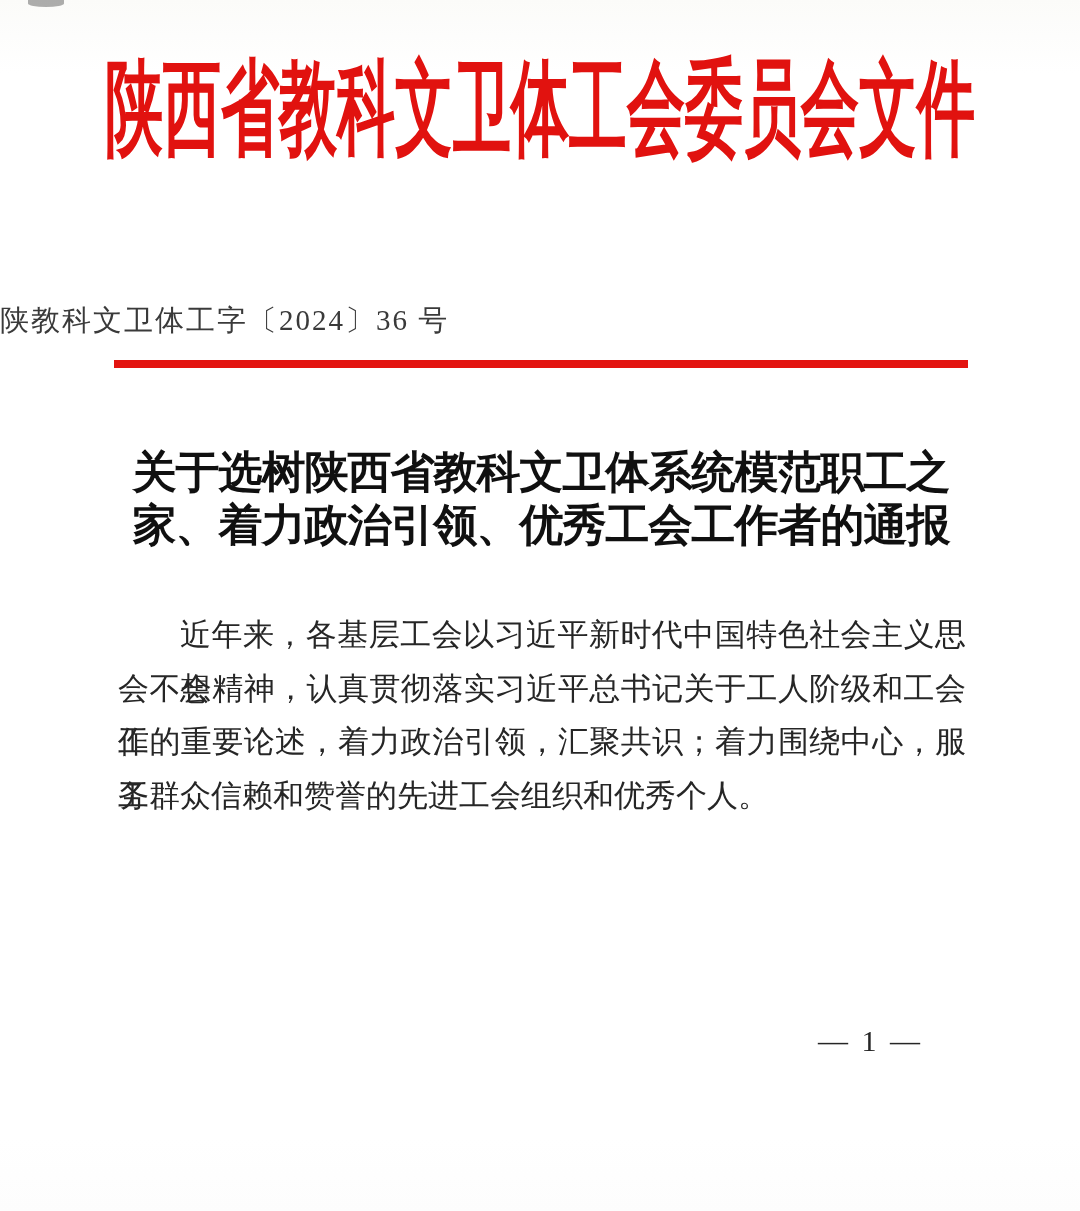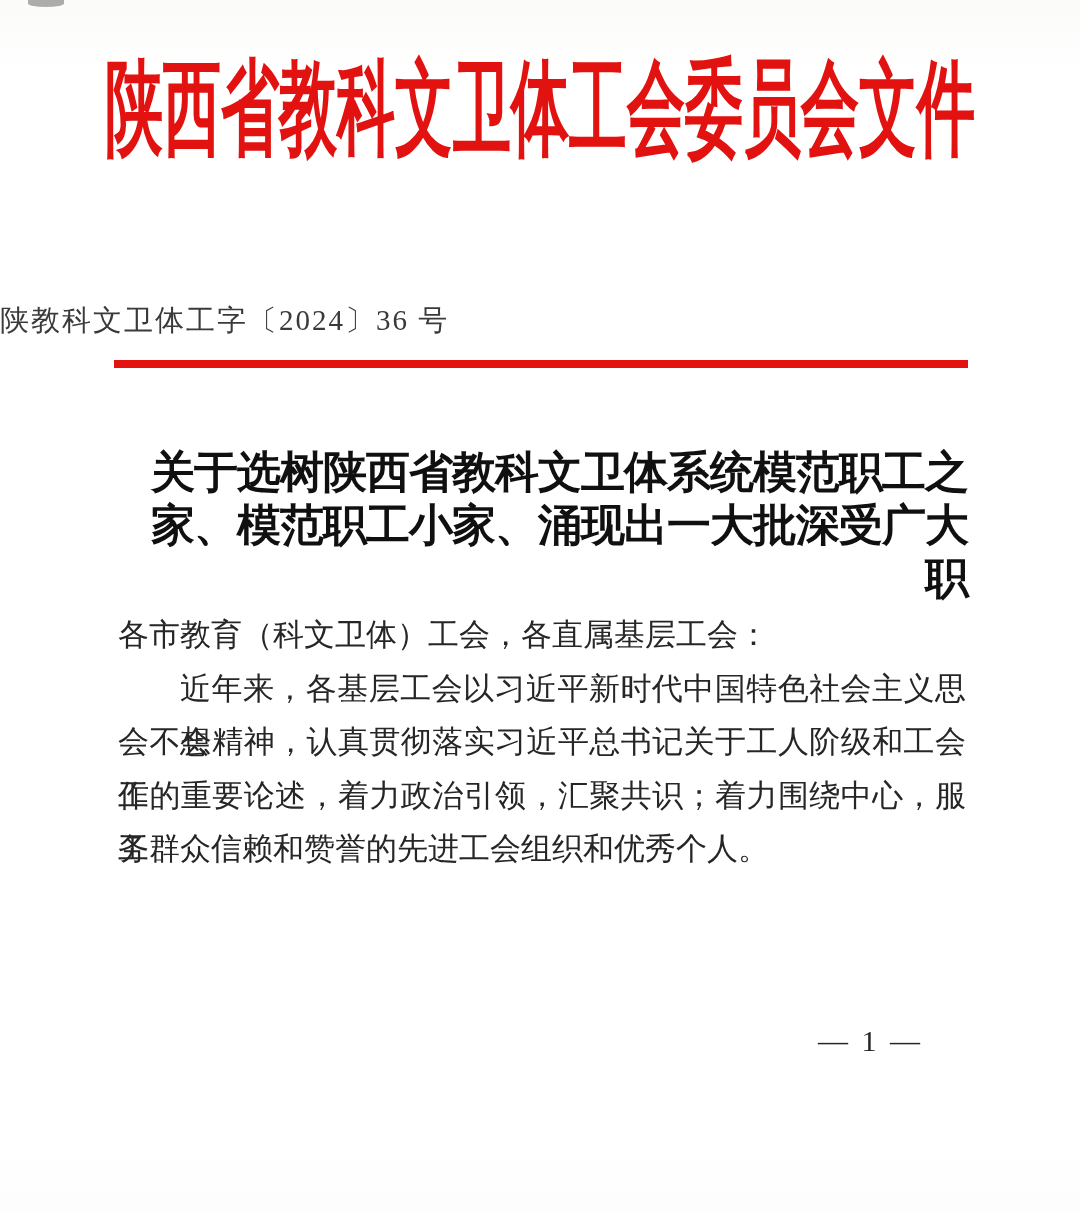--- a/index.html
+++ b/index.html
@@ -58,21 +58,21 @@
     left: 114px;
     width: 854px;
     height: 8px;
     background: #e31410;
   }
   .doc-title {
     position: absolute;
     top: 446px;
     left: 114px;
     width: 854px;
-    text-align: right;
+    text-align: center;
     font-size: 44px;
     font-weight: 700;
     line-height: 53px;
     letter-spacing: -1px;
     color: #101010;
   }
   .body-text {
     position: absolute;
     top: 608px;
     left: 118px;
@@ -110,25 +110,24 @@
   <div class="photo-smudge"></div>
 
   <div class="letterhead">陕西省教科文卫体工会委员会文件</div>
 
   <div class="doc-number">陕教科文卫体工字〔2024〕36 号</div>
 
   <div class="red-rule"></div>
 
   <div class="doc-title">
     <div>关于选树陕西省教科文卫体系统模范职工之</div>
-    <div>家、模范职工小家、涌现出一大批深受广大职</div>
+    <div>家、着力政治引领、优秀工会工作者的通报</div>
   </div>
 
   <div class="body-text">
-    <div class="body-line">各市教育（科文卫体）工会，各直属基层工会：</div>
     <div class="body-line just indent">近年来，各基层工会以习近平新时代中国特色社会主义思想</div>
     <div class="body-line just">会不会精神，认真贯彻落实习近平总书记关于工人阶级和工会工</div>
     <div class="body-line just">作的重要论述，着力政治引领，汇聚共识；着力围绕中心，服务</div>
     <div class="body-line">工群众信赖和赞誉的先进工会组织和优秀个人。</div>
   </div>
 
   <div class="page-number">— 1 —</div>
 
 </div>
 

